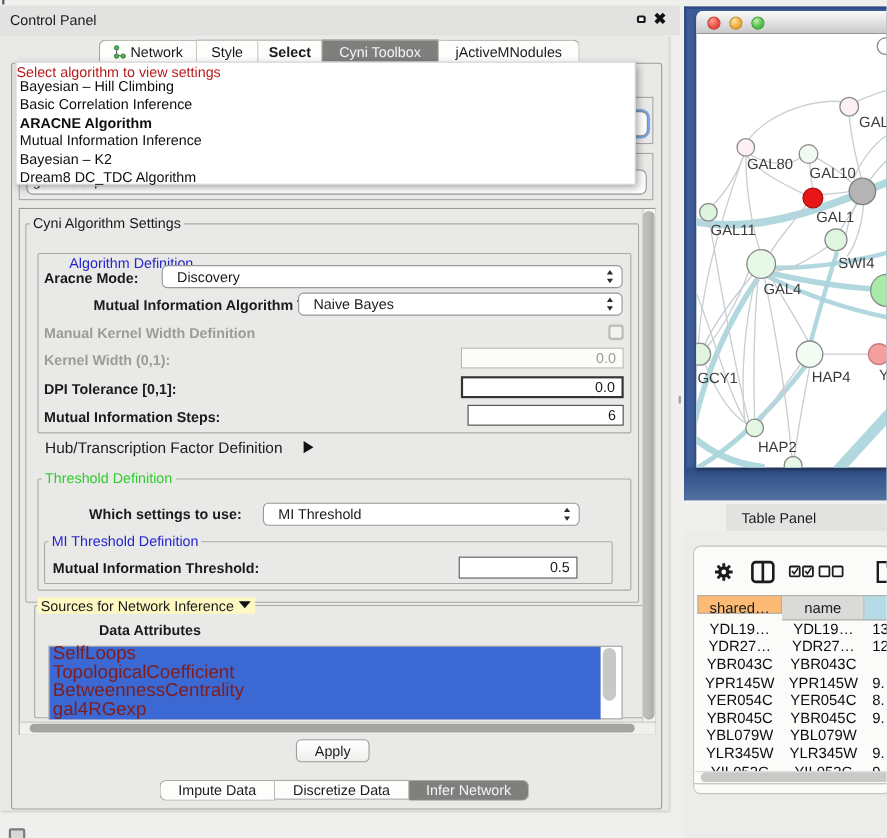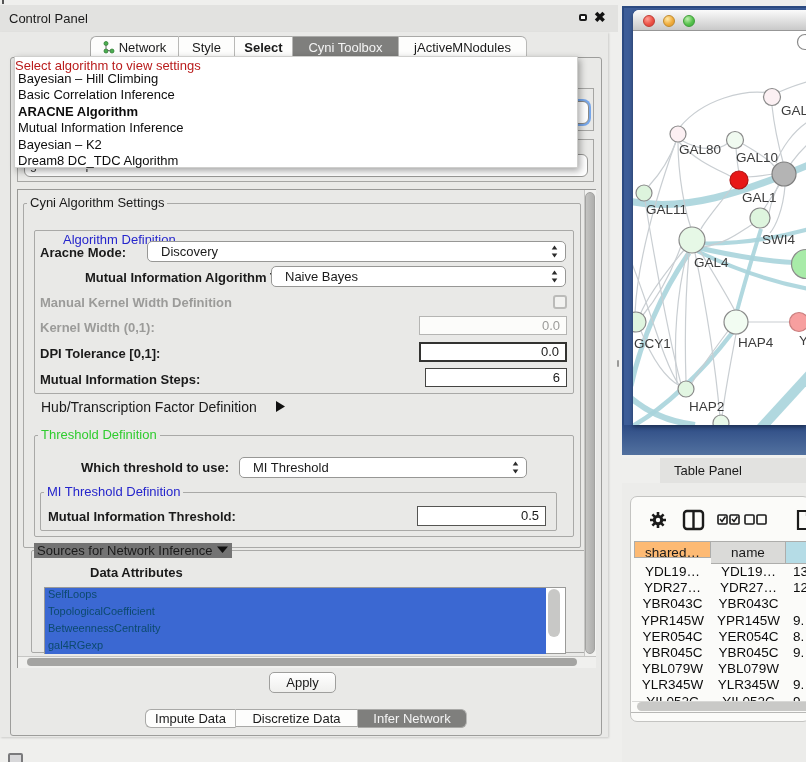--- a/index.html
+++ b/index.html
@@ -90,55 +90,55 @@
 <div class="fld" style="left:425px;top:368px;width:142px;height:19px;border:1px solid #444442;line-height:17px;">6</div>
 
 <div class="lbl" style="left:41px;top:399px;font-size:14px;">Hub/Transcription Factor Definition</div>
 <svg class="abs" style="left:274px;top:400px;" width="12" height="13" viewBox="0 0 12 13">
     <path d="M2 1 L11 6.5 L2 12 Z" fill="#111"></path>
   </svg>
 
 <div class="grp" style="left:34px;top:435px;width:540px;height:102px;"></div>
 <div class="lbl" style="left:38px;top:427px;background:#e9e9e7;padding:0 3px;color:#2fcc2f;">Threshold Definition</div>
 
-<div class="lbl b" style="left:81px;top:460px;">Which threshold to use:</div>
+<div class="lbl b" style="left:81px;top:460px;">Which settings to use:</div>
 <div class="combo" style="left:239px;top:457px;width:288px;height:21px;">
     <span class="tx">MI Threshold</span>
     <svg class="ar" viewBox="0 0 7 13">
       <path d="M3.5 0.5 L6.3 4.5 L0.7 4.5 Z" fill="#2b2b2b"></path>
       <path d="M3.5 12.5 L6.3 8.5 L0.7 8.5 Z" fill="#2b2b2b"></path>
     </svg>
   </div>
 
 <div class="grp" style="left:40px;top:492px;width:517px;height:39px;"></div>
 <div class="lbl" style="left:44px;top:484px;background:#e9e9e7;padding:0 3px;color:#2525cc;">MI Threshold Definition</div>
 
 <div class="lbl b" style="left:48px;top:509px;">Mutual Information Threshold:</div>
-<div class="fld" style="left:417px;top:506px;width:129px;height:20px;border:1px solid #555553;line-height:18px;">0.5</div>
+<div class="fld" style="left:417px;top:506px;width:108px;height:20px;border:1px solid #555553;line-height:18px;">0.5</div>
 
 <div class="grp" style="left:31px;top:550px;width:555px;height:103px;"></div>
-<div class="lbl" style="left:34px;top:543px;background:#737373;padding:0 3px;">Sources for Network Inference <svg width="13" height="9" viewBox="0 0 13 9" style="vertical-align:1px;">
+<div class="lbl" style="left:34px;top:543px;background:#fef9c3;padding:0 3px;">Sources for Network Inference <svg width="13" height="9" viewBox="0 0 13 9" style="vertical-align:1px;">
       <path d="M1 1.5 L12 1.5 L6.5 8 Z" fill="#111"></path>
     </svg></div>
 <div class="lbl b" style="left:46px;top:565px;padding-left:44px;">Data Attributes</div>
 
 <div class="abs" style="left:44px;top:587px;width:522px;height:67px;background:#fff;border:1px solid #9a9a98;"></div>
 <div class="abs" style="left:45px;top:588px;width:501px;height:65.5px;background:#3b68d2;"></div>
-<div class="abs" style="left:48px;top:586px;width:400px;color:#0c4a6e;font-size:11px;line-height:16.9px;">SelfLoops<br>TopologicalCoefficient<br>BetweennessCentrality<br>gal4RGexp</div>
+<div class="abs" style="left:48px;top:586px;width:400px;color:#7f1d1d;font-size:17px;line-height:16.9px;">SelfLoops<br>TopologicalCoefficient<br>BetweennessCentrality<br>gal4RGexp</div>
 <div class="abs" style="left:548px;top:589px;width:12px;height:48px;background:#c8c8c6;border-radius:6px;"></div>
 
 <div class="abs" style="left:584px;top:190px;width:12px;height:466px;background:#f2f2f0;border-left:1px solid #c6c6c4;"></div>
 <div class="abs" style="left:585px;top:192px;width:10px;height:462px;background:linear-gradient(90deg,#c4c4c2,#aeaeac);border-radius:5px;border:1px solid #a2a2a0;"></div>
 <div class="abs" style="left:18px;top:656px;width:578px;height:12px;background:#f0f0ee;border-top:1px solid #c6c6c4;"></div>
 <div class="abs" style="left:27px;top:658px;width:550px;height:8px;background:#a4a4a2;border-radius:4px;"></div>
 
 <div class="abs" style="left:269px;top:672px;width:67px;height:21px;background:linear-gradient(#ffffff,#efefed);border:1px solid #9f9f9d;border-radius:5px;text-align:center;line-height:19px;font-size:13px;">Apply</div>
 
 <div class="abs" style="left:145px;top:709px;white-space:nowrap;font-size:0;">
-  <div class="tab" style="width:91px;height:19px;line-height:18px;border-left:1px solid #a9a9a7;border-radius:6px 0 0 6px;">Impute Data</div><div class="tab" style="width:122px;height:18px;line-height:18px;">Discretize Data</div><div class="tab tabsel" style="width:109px;height:19px;line-height:18px;border-radius:0 6px 6px 0;">Infer Network</div>
+  <div class="tab" style="width:105px;height:19px;line-height:18px;border-left:1px solid #a9a9a7;border-radius:6px 0 0 6px;">Impute Data</div><div class="tab" style="width:122px;height:18px;line-height:18px;">Discretize Data</div><div class="tab tabsel" style="width:109px;height:19px;line-height:18px;border-radius:0 6px 6px 0;">Infer Network</div>
 </div>
 
 <div class="abs" style="left:8px;top:753px;width:15px;height:12px;background:#d8d8da;border:2px solid #7a7a7c;border-radius:2px;"></div>
 
 <div class="abs" style="left:14px;top:56px;width:564px;height:112px;background:#fff;border:1px solid #cfcfcd;box-shadow:2px 3px 7px rgba(0,0,0,0.35);z-index:50;">
   <div class="abs" style="left:0;top:1px;width:100%;text-align:left;font-size:13px;color:#b91c1c;">Select algorithm to view settings</div>
   <div class="abs" style="left:3px;top:14px;font-size:13px;line-height:16.4px;color:#0d0d0d;">Bayesian – Hill Climbing<br>Basic Correlation Inference<br><span class="b">ARACNE Algorithm</span><br>Mutual Information Inference<br>Bayesian – K2<br>Dream8 DC_TDC Algorithm</div>
 </div>
 
 <div class="abs" style="left:622px;top:6px;width:184px;height:449px;background:#3d5d98;border-left:2px solid #2c4a80;border-top:2px solid #2c4a80;"></div>

